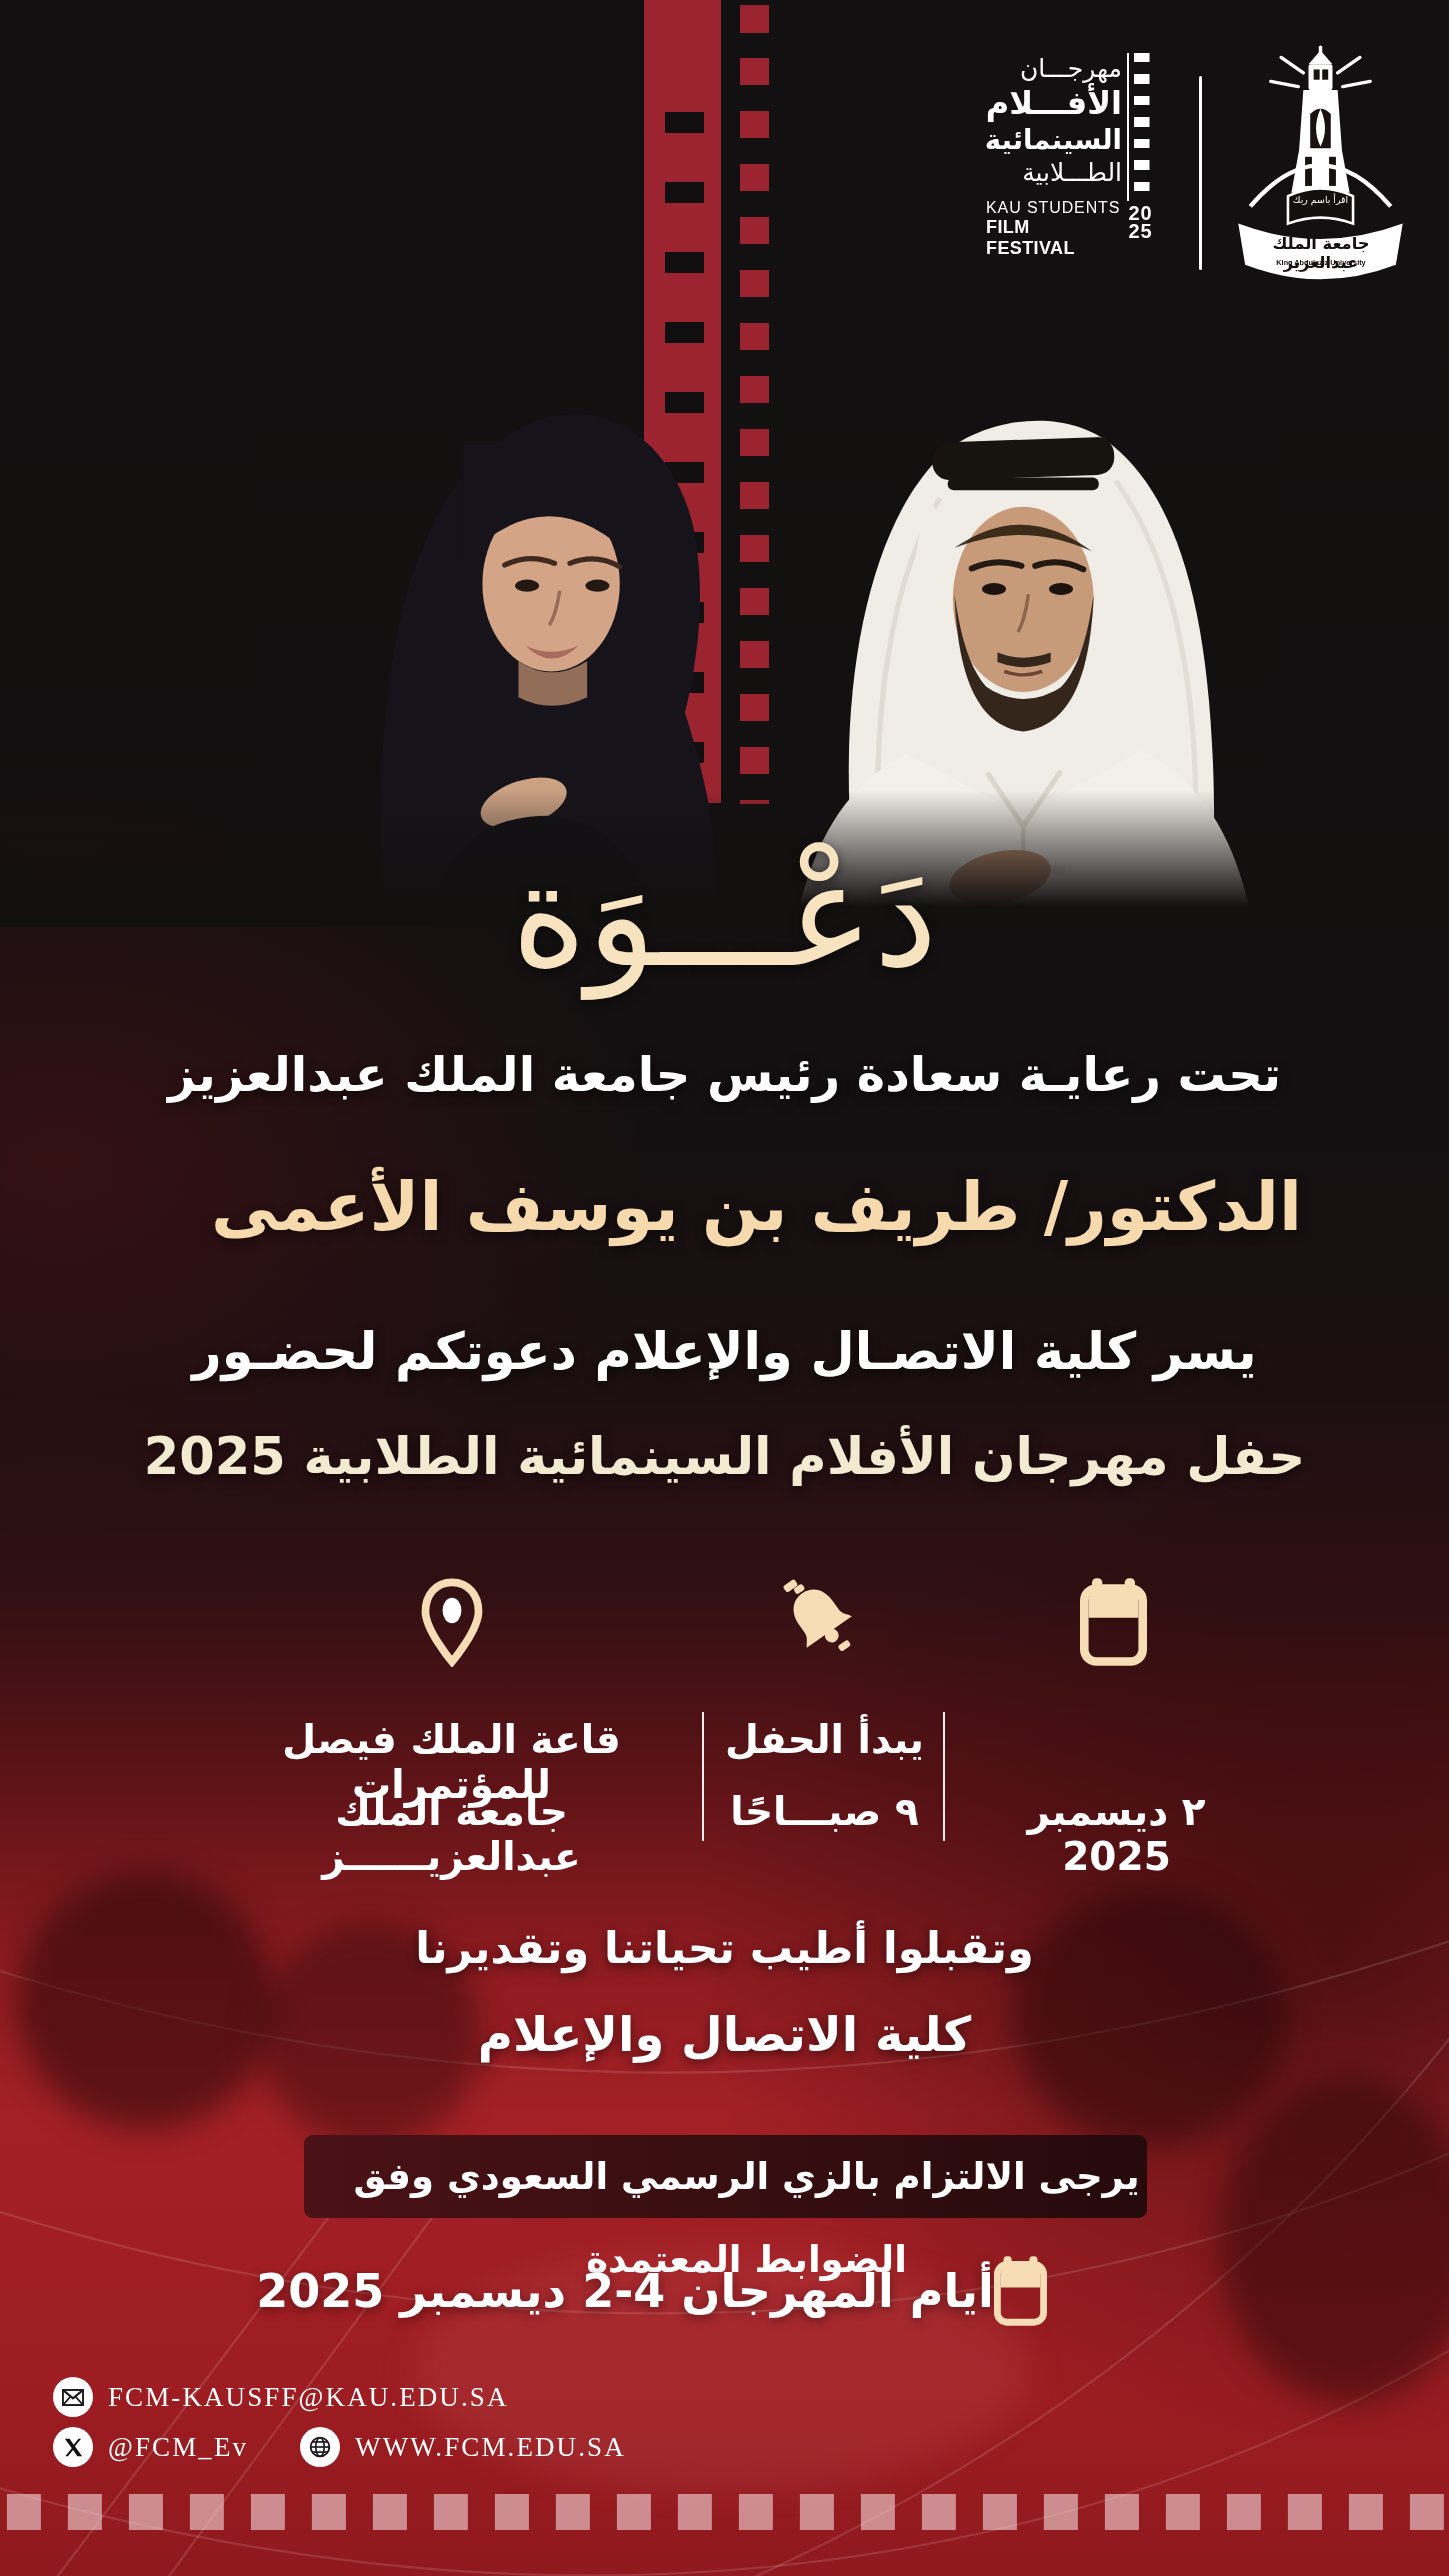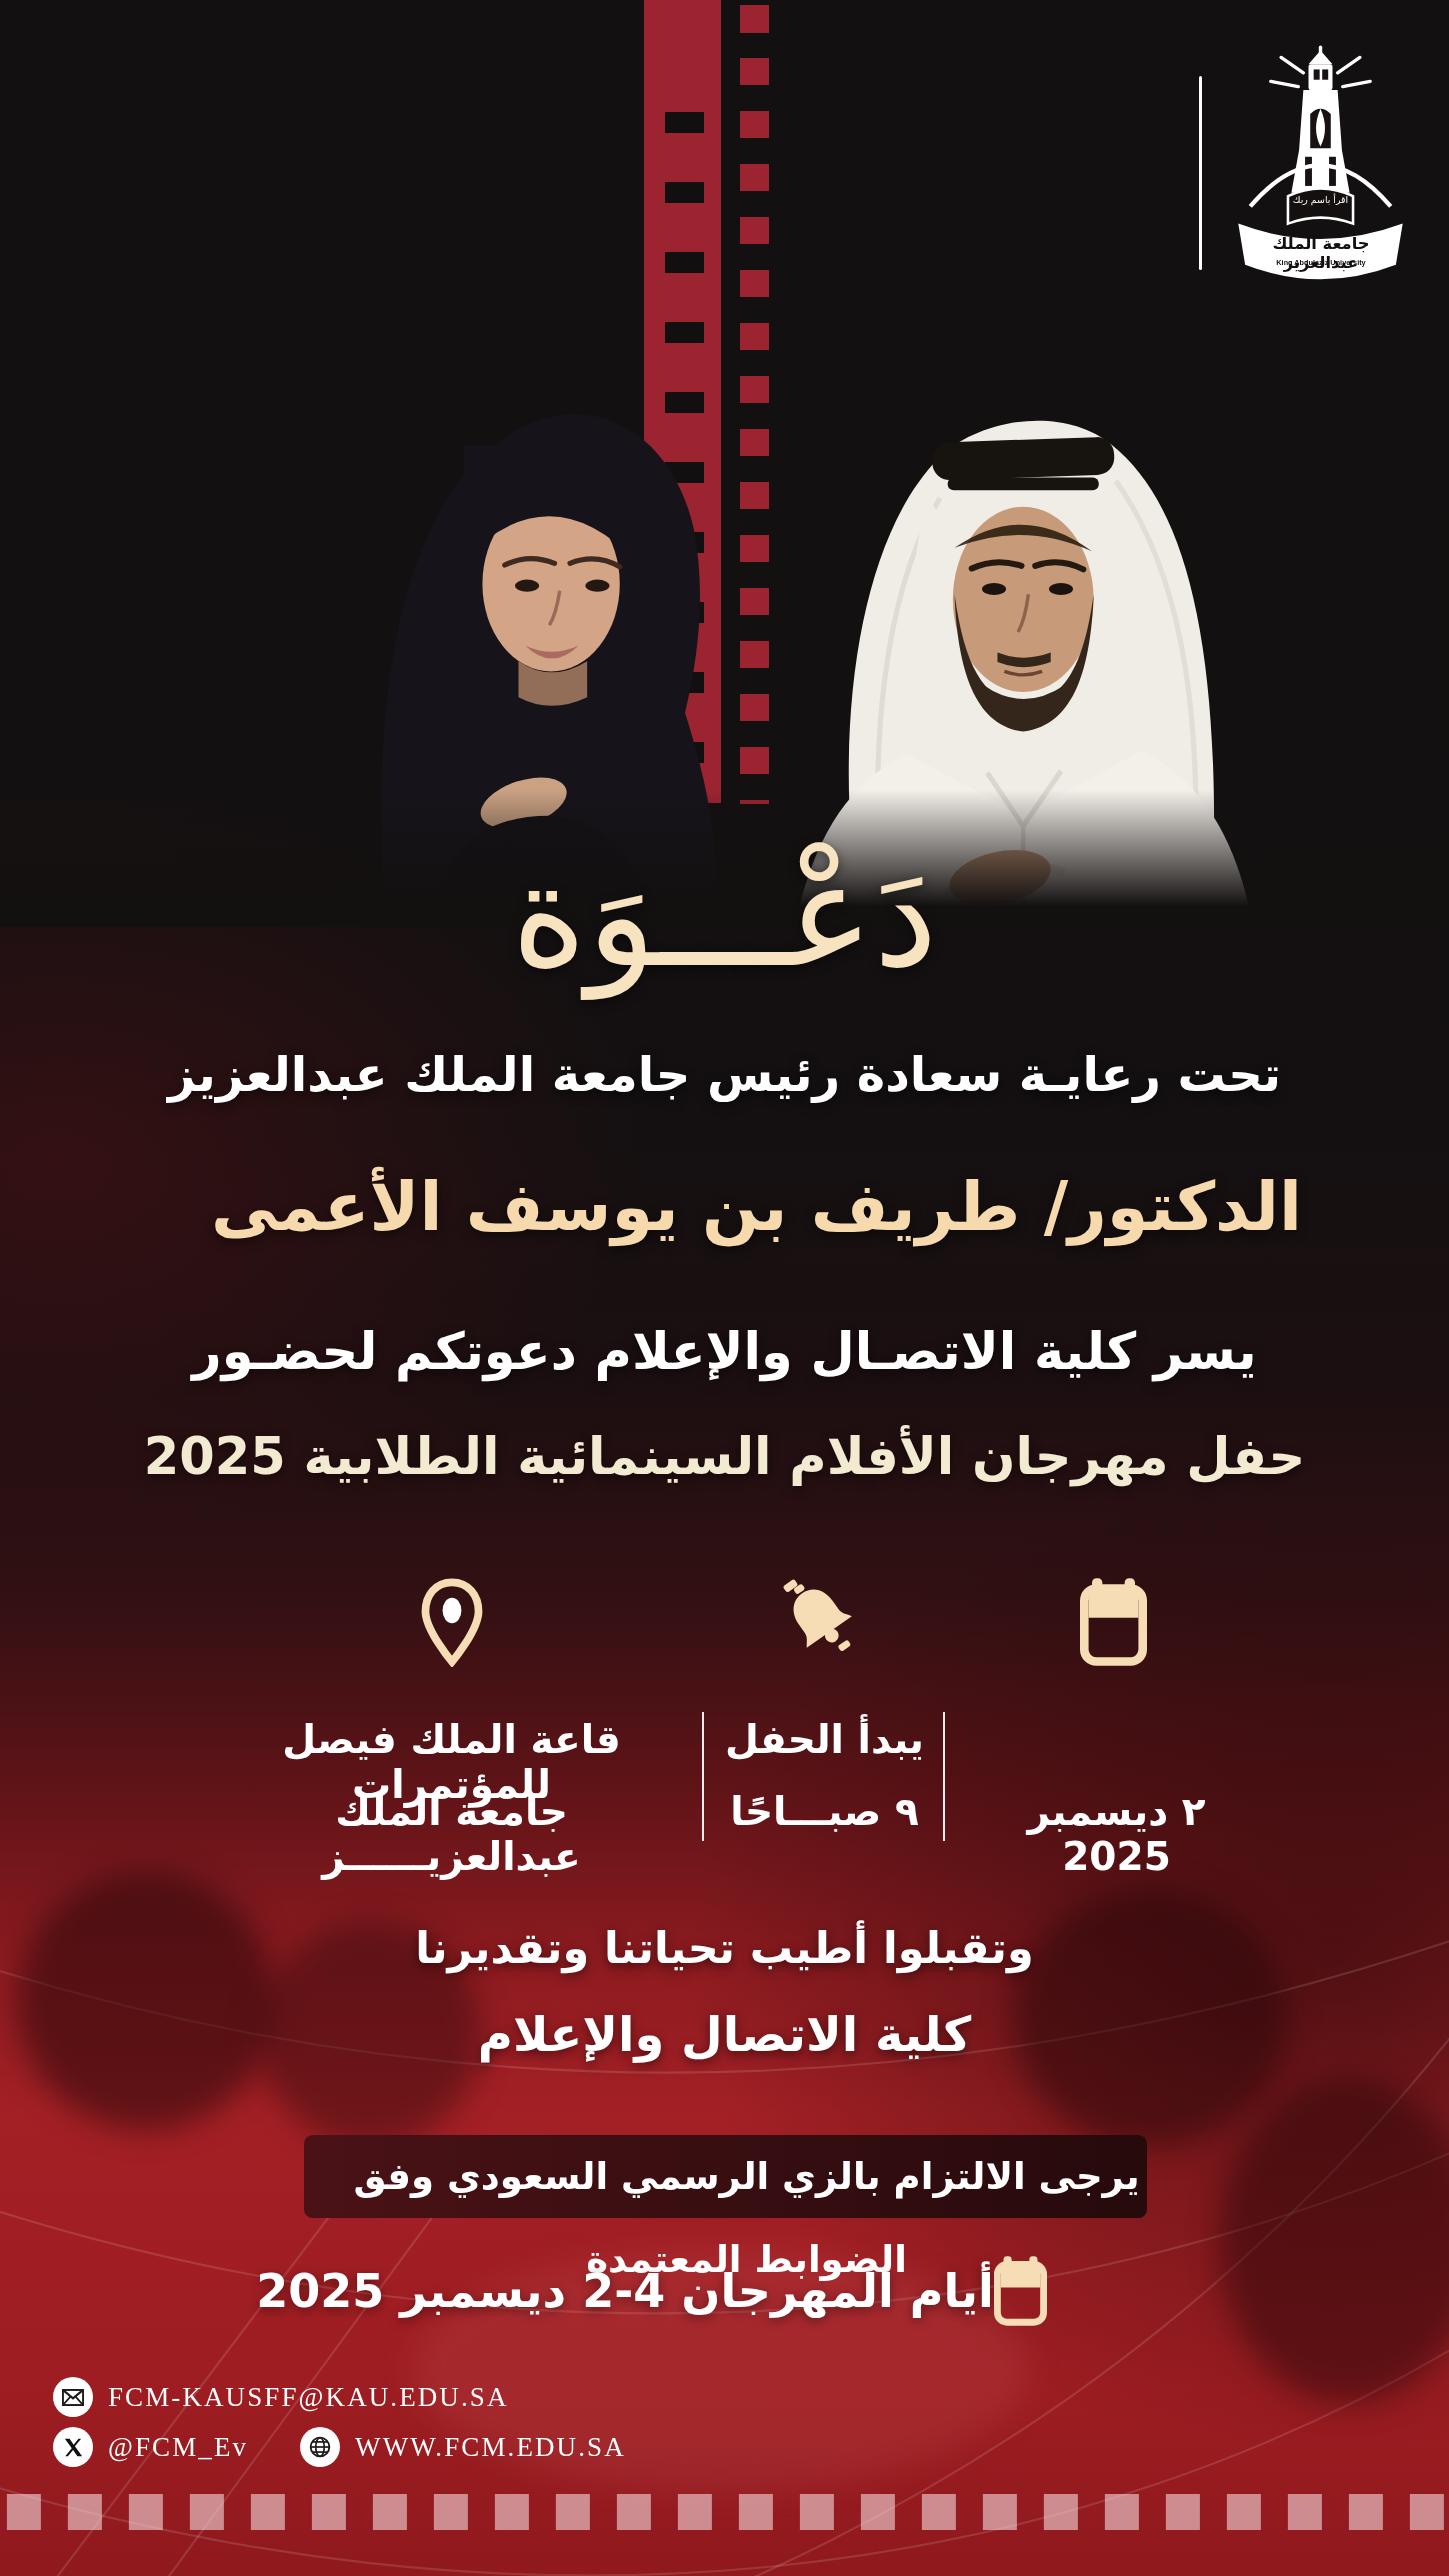--- a/index.html
+++ b/index.html
@@ -156,20 +156,35 @@
       <path d="M 1170 352 Q 1192 360 1214 352" stroke="#6b4434" stroke-width="4" fill="none"></path>
       <path d="M 928 640 C 950 540, 992 480, 1056 448 L 1192 520 L 1330 444 C 1396 478, 1438 540, 1458 640 Z" fill="#f3f0ea"></path>
       <path d="M 1150 470 L 1192 532 L 1236 468" stroke="#dcd7cd" stroke-width="6" fill="none"></path>
       <line x1="1192" y1="532" x2="1192" y2="640" stroke="#dcd7cd" stroke-width="5"></line>
       <path d="M 1100 612 Q 1160 560 1240 586" stroke="#e7e2d8" stroke-width="10" fill="none"></path>
       <ellipse cx="1165" cy="592" rx="60" ry="30" fill="#c79a7a" transform="rotate(-12 1165 592)"></ellipse>
     </g>
   </svg>
   <div class="abs fade-overlay"></div>
 
+  <div class="abs fest-logo">
+    <div class="fest-text">
+      <div class="fl1">مهرجـــان</div>
+      <div class="fl2">الأفـــلام</div>
+      <div class="fl3">السينمائية</div>
+      <div class="fl4">الطـــلابية</div>
+      <div class="fle1">KAU STUDENTS</div>
+      <div class="fle2">FILM FESTIVAL</div>
+    </div>
+    <div class="fest-strip">
+      <div class="fest-dashes"></div>
+      <div class="fest-year">20</div>
+      <div class="fest-year">25</div>
+    </div>
+  </div>
 
   <div class="abs logo-divider"></div>
 
   <svg class="abs kau-logo" width="185" height="251" viewBox="0 0 216 292">
     <g stroke="#ffffff" stroke-width="4" stroke-linecap="round">
       <line x1="88" y1="32" x2="62" y2="14"></line>
         <line x1="128" y1="32" x2="154" y2="14"></line>
       <line x1="82" y1="48" x2="50" y2="42"></line>
         <line x1="134" y1="48" x2="166" y2="42"></line>
       <line x1="108" y1="14" x2="108" y2="2"></line>

